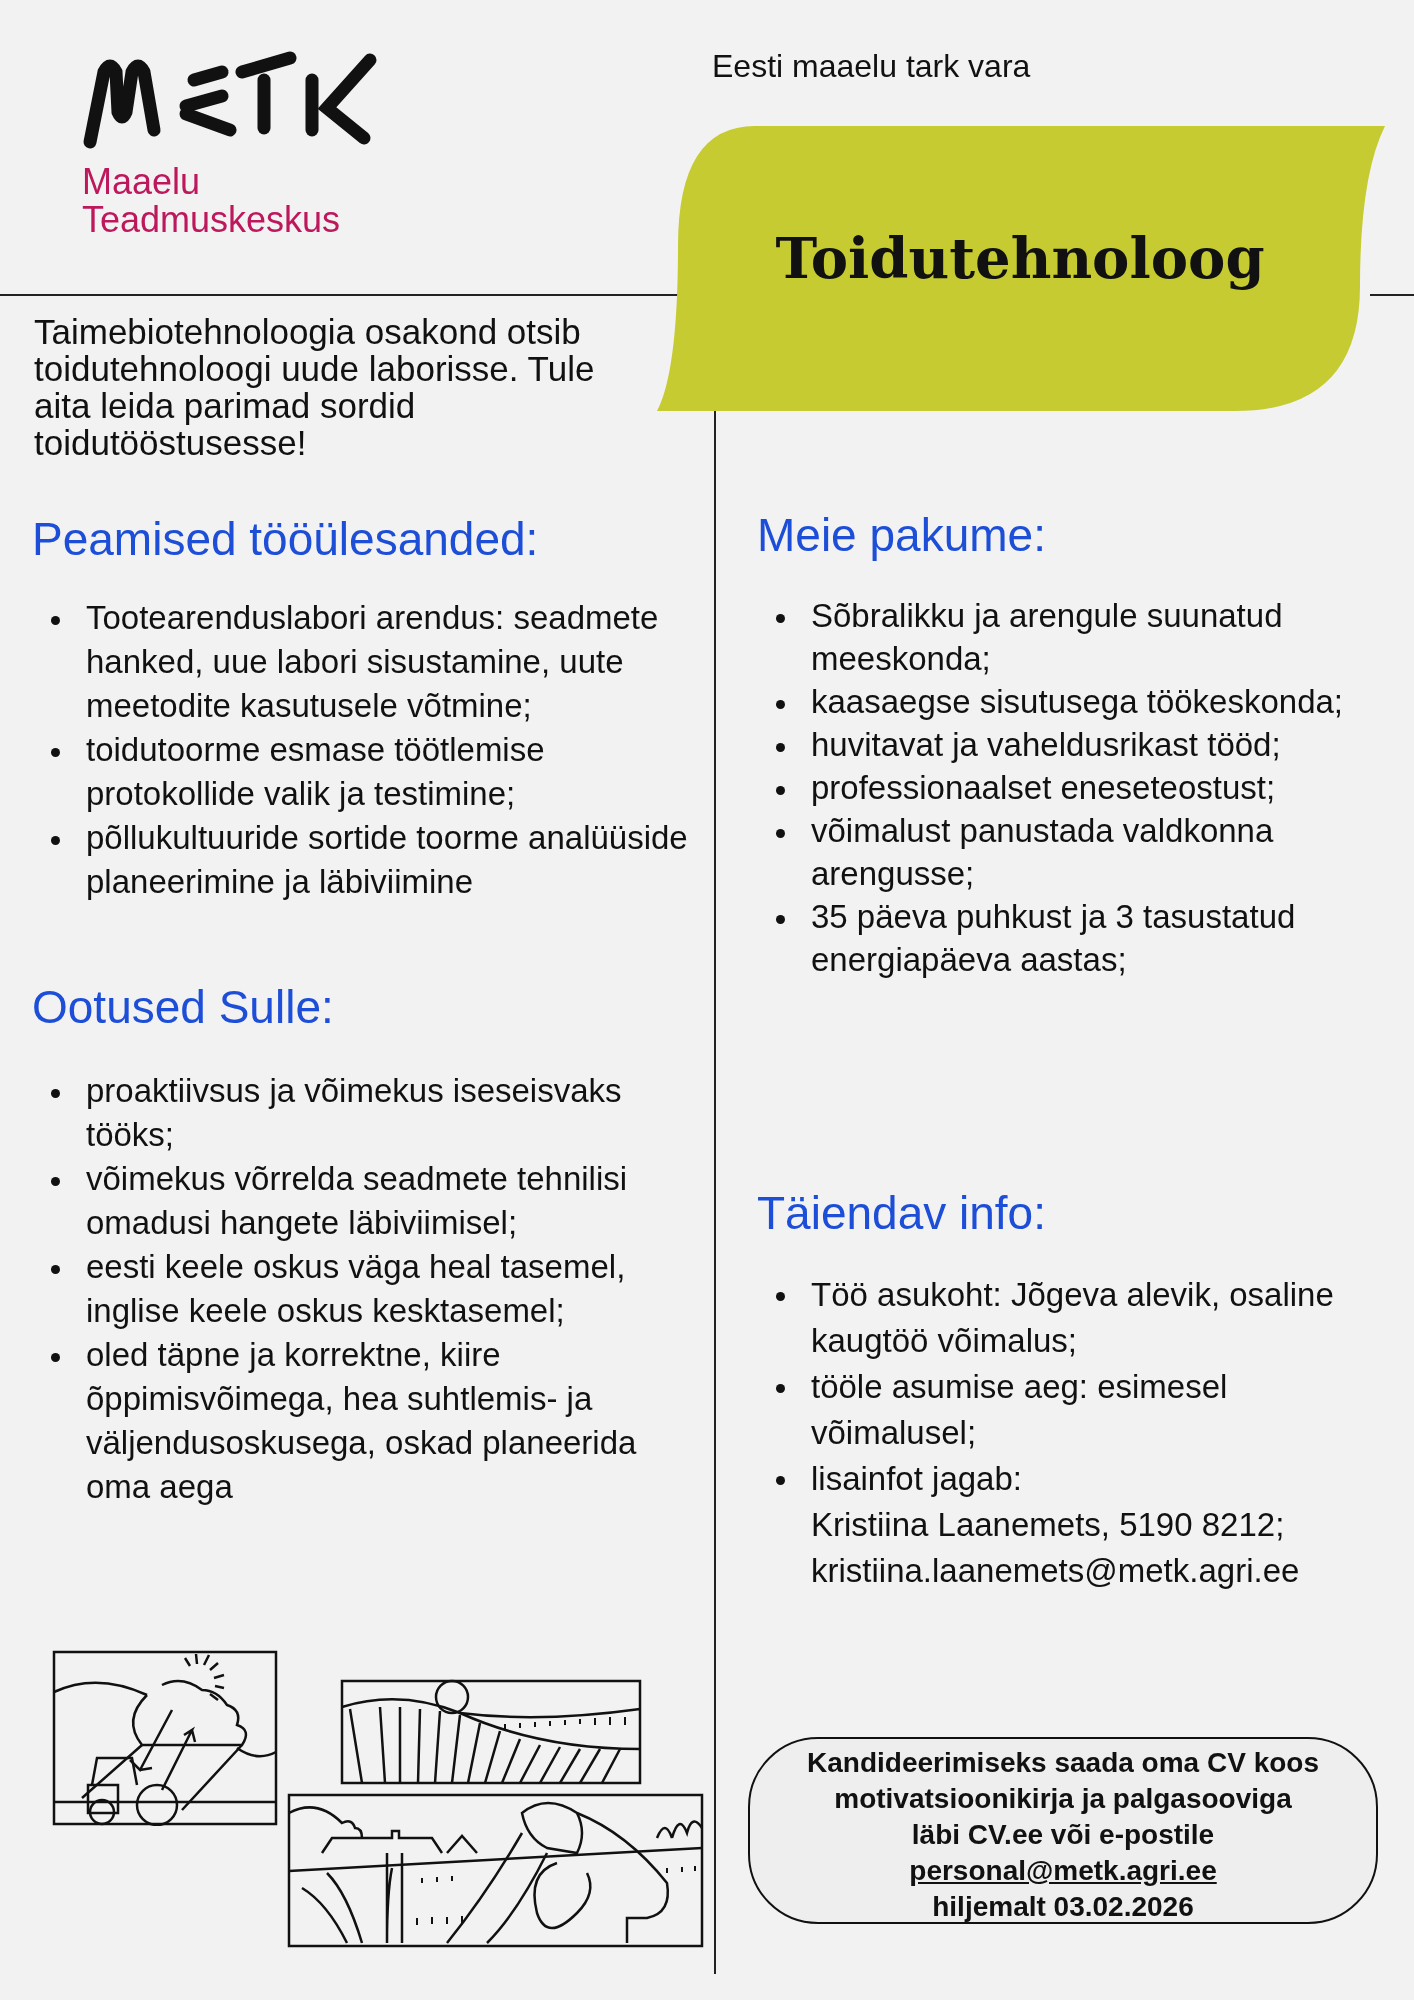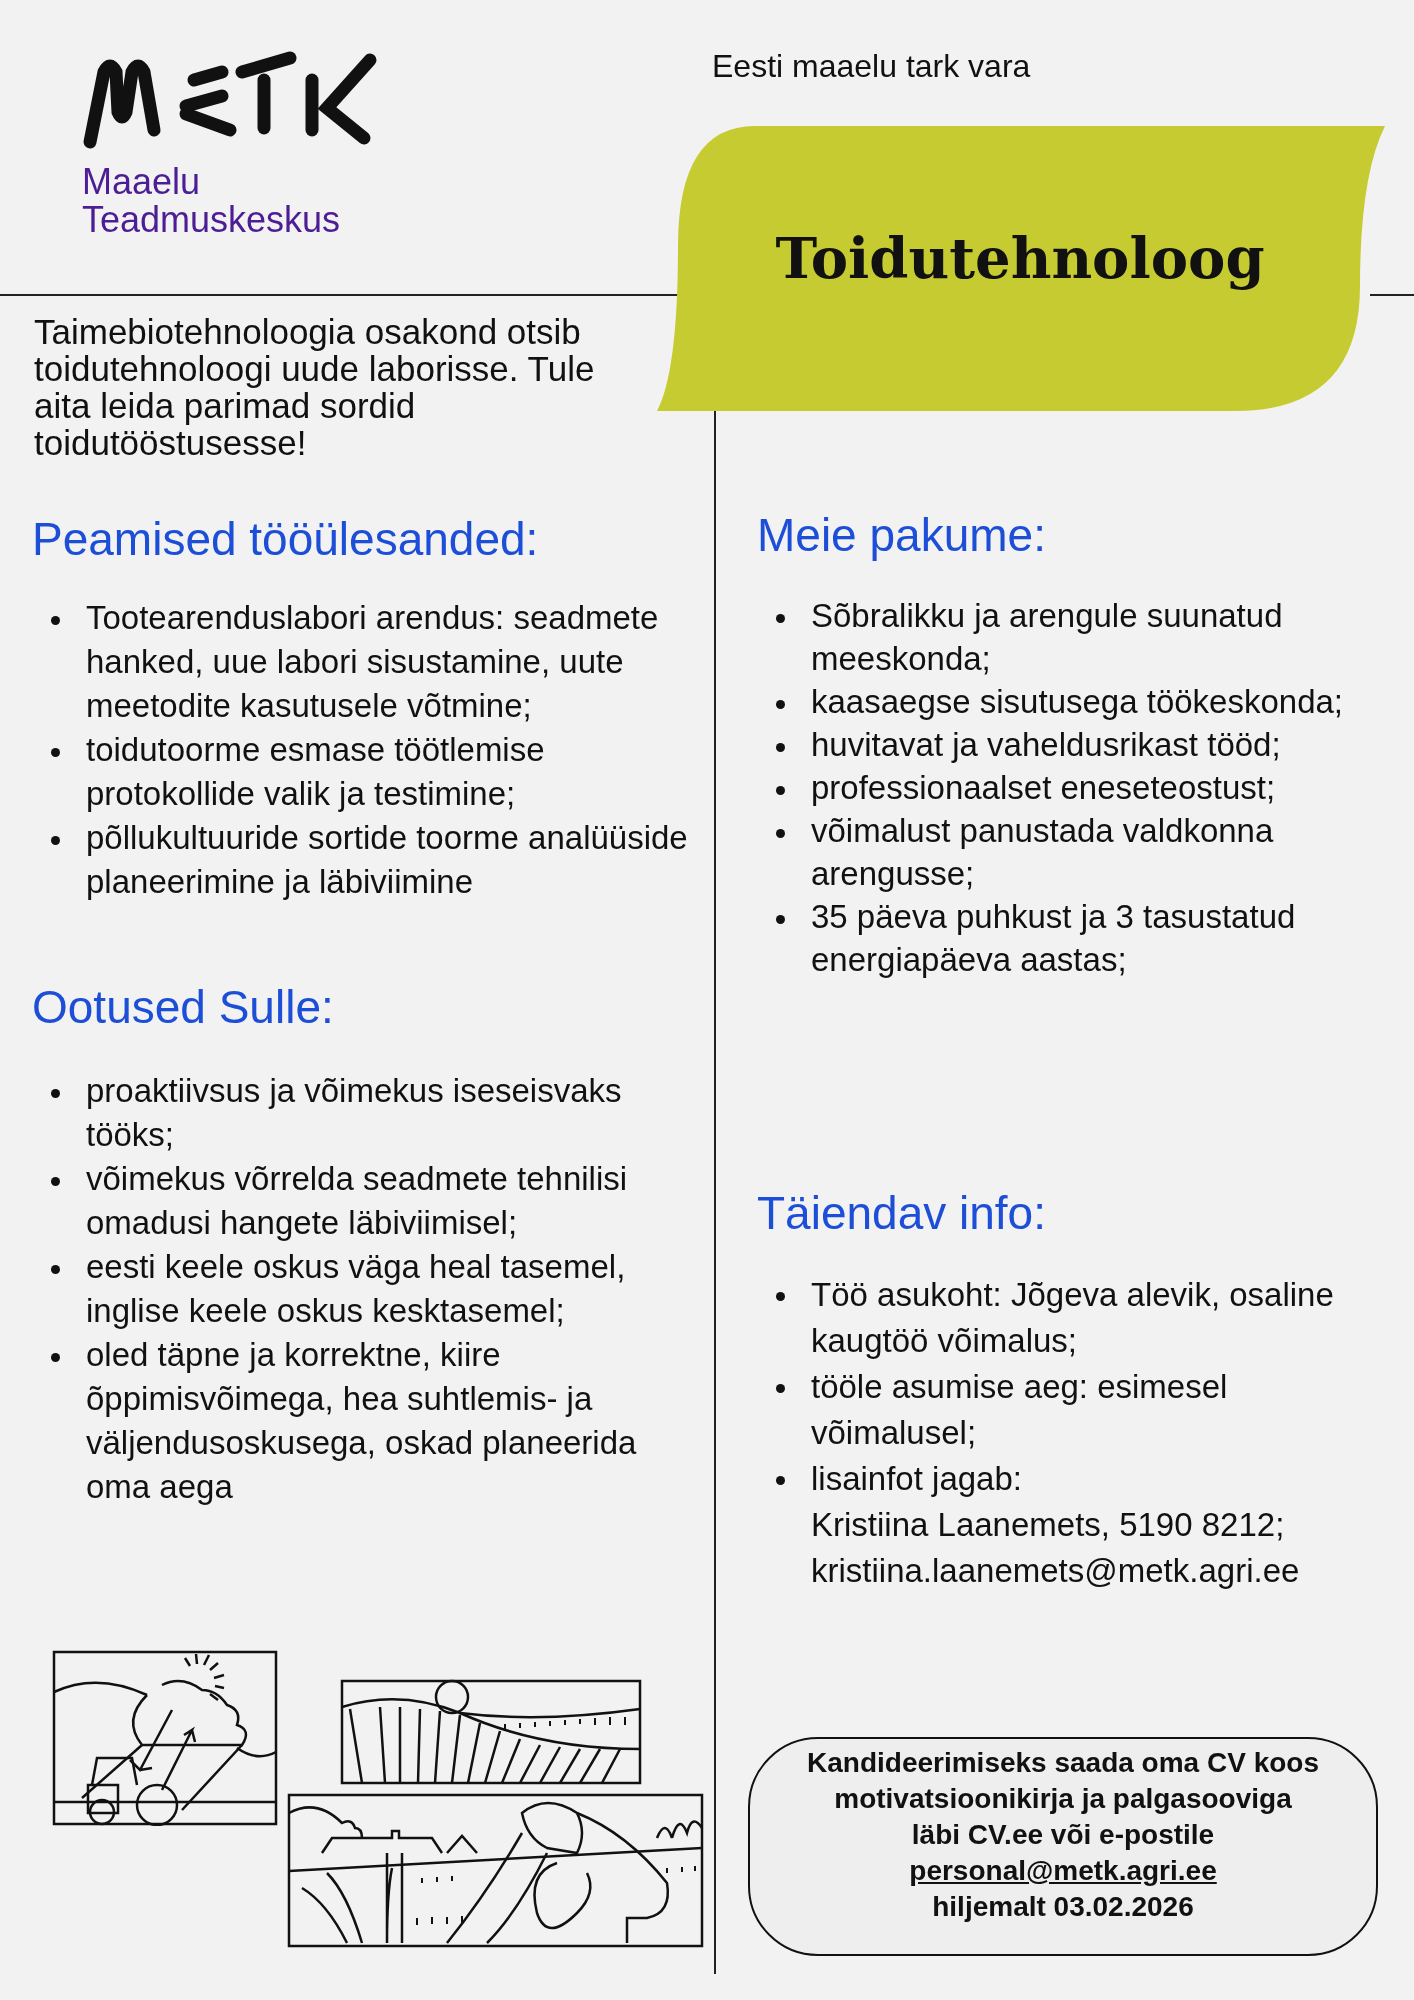--- a/index.html
+++ b/index.html
@@ -3,42 +3,42 @@
 <meta charset="utf-8">
 <style>
   html, body { margin: 0; padding: 0; }
   body {
     width: 1414px; height: 2000px; background: #f2f2f2;
     position: relative; overflow: hidden;
     font-family: "Liberation Sans", "DejaVu Sans", sans-serif; color: #111;
   }
   .abs { position: absolute; }
   .logo { left: 82px; top: 50px; width: 300px; height: 100px; }
-  .org-name { left: 82px; top: 163px; font-size: 36px; line-height: 38px; color: #4c1d95; }
+  .org-name { left: 82px; top: 163px; font-size: 36px; line-height: 38px; color: #be185d; }
   .tagline { left: 712px; top: 48px; font-size: 32px; color: #111; }
   .hline { height: 2px; background: #222; top: 294px; }
   .hline.left { left: 0; width: 690px; }
   .hline.right { left: 1370px; width: 44px; }
   .vline { left: 714px; top: 408px; width: 2px; height: 1566px; background: #222; }
   .title-shape { left: 655px; top: 126px; width: 735px; height: 285px; }
   .job-title {
     left: 700px; top: 225px; width: 640px; text-align: center;
     font-family: "DejaVu Serif", "Liberation Serif", serif; font-weight: bold;
     font-size: 56px; color: #111;
   }
   .intro { left: 34px; top: 313px; width: 600px; font-size: 35px; line-height: 37px; }
   h2.sec { margin: 0; font-weight: normal; font-size: 46px; color: #1d4ed8; position: absolute; }
   ul.list { margin: 10px; padding: 0; list-style: none; position: absolute; font-size: 33px; line-height: 44px; }
   ul.list li { position: relative; padding-left: 44px; }
   ul.list li::before {
     content: ""; position: absolute; left: 9px; top: 20px;
     width: 9px; height: 9px; border-radius: 50%; background: #111;
   }
   .apply-box {
-    left: 748px; top: 1737px; width: 630px; height: 219px;
+    left: 748px; top: 1737px; width: 630px; height: 187px;
     border: 2px solid #111; border-radius: 70px; background: #eeeeee;
     box-sizing: border-box; text-align: center;
     font-weight: bold; font-size: 28px; line-height: 36px; padding-top: 6px;
   }
   .apply-box .email { text-decoration: underline; }
   .illus { position: absolute; }
 </style>
 </head>
 <body>
 

